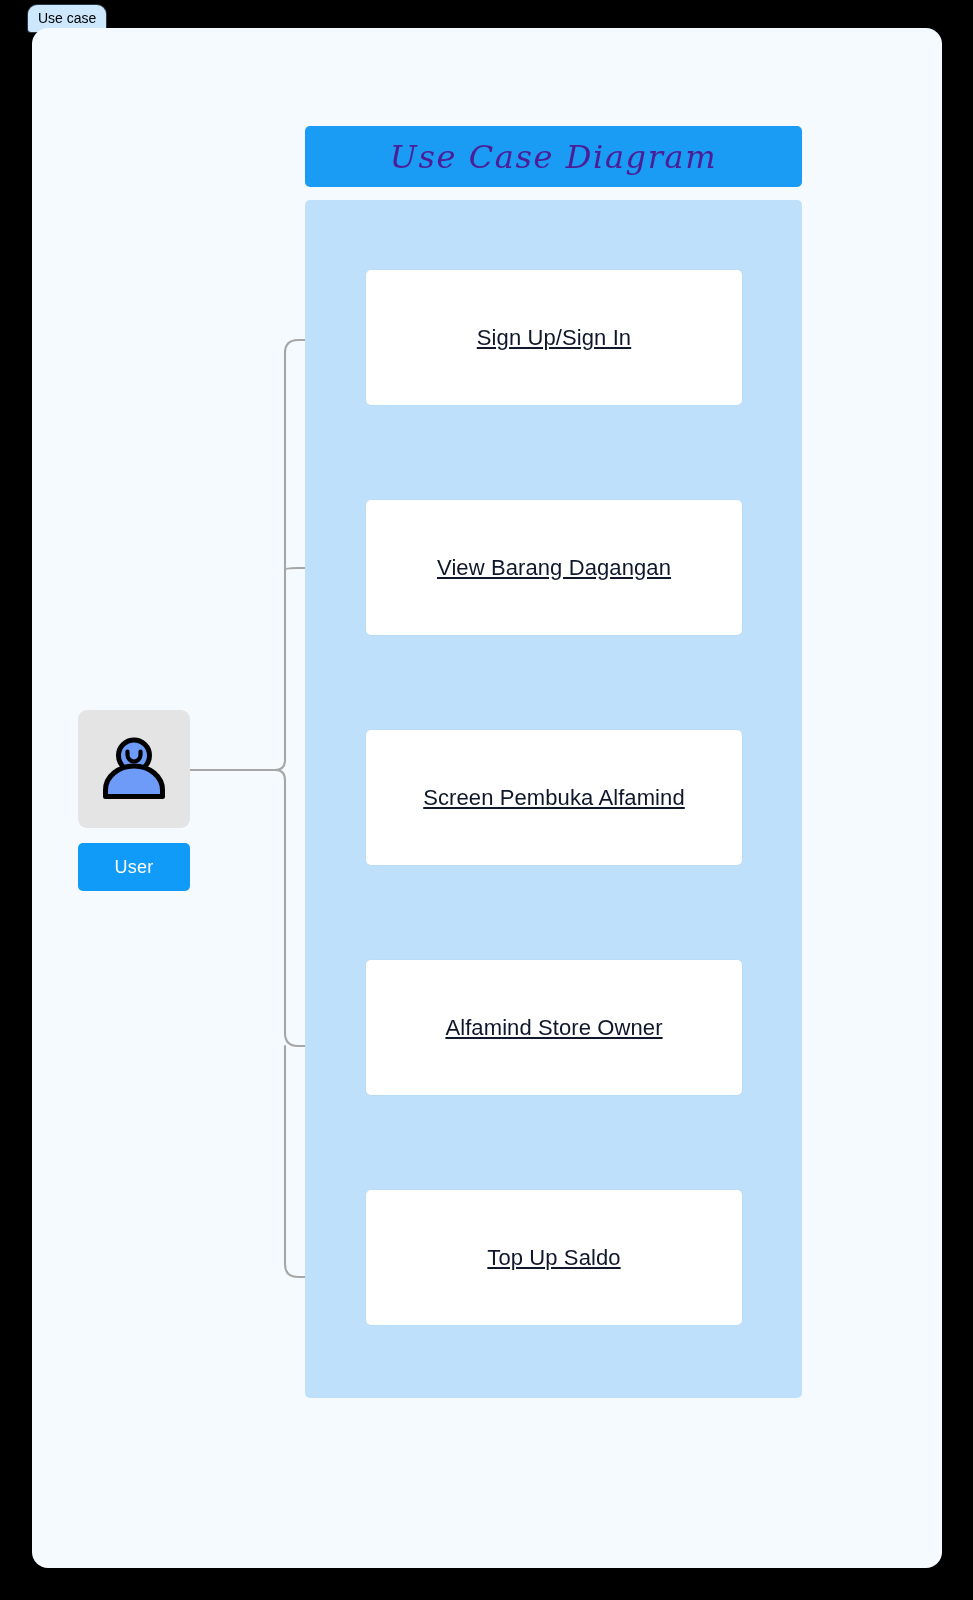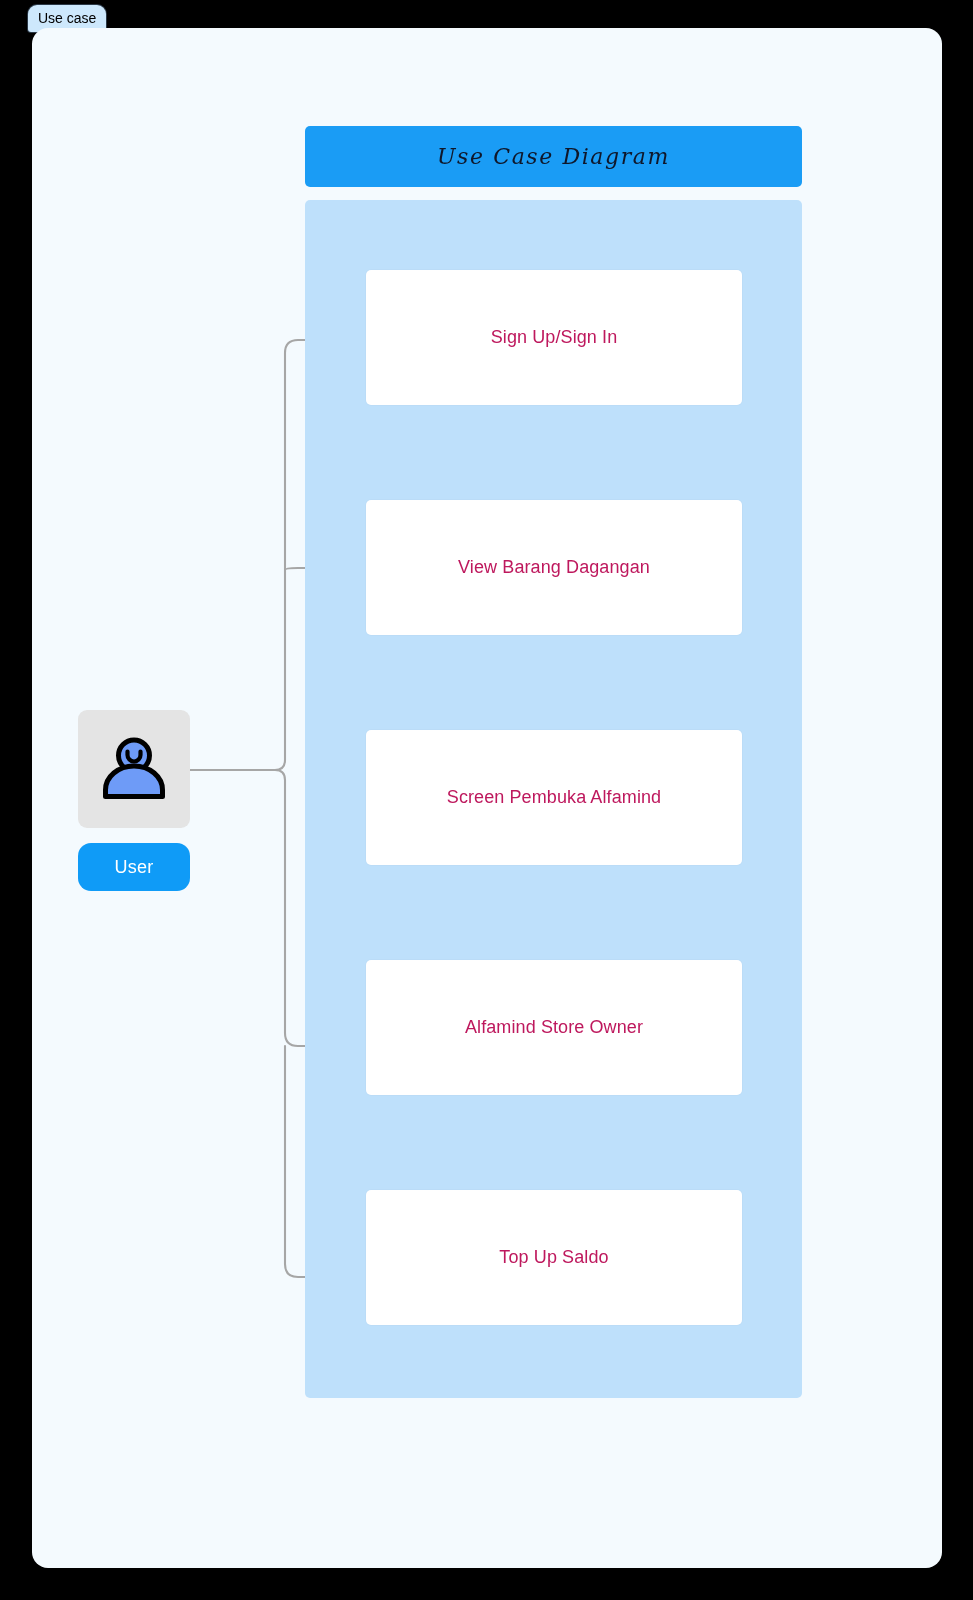--- a/index.html
+++ b/index.html
@@ -32,24 +32,24 @@
   .diagram{position:absolute;left:0;top:0;width:910px;height:1540px;}
 
   .title-bar{
     position:absolute;left:273px;top:98px;
     width:497px;height:61px;
     background:#1A9CF5;
     border-radius:5px;
     display:flex;align-items:center;justify-content:center;
   }
   .title-bar .title-text{
-    color:#0f172a;
+    color:#4c1d95;
     font-family:"DejaVu Serif",serif;
     font-style:italic;
-    font-size:22px;
+    font-size:32px;
     letter-spacing:1.6px;
     font-weight:400;
     white-space:nowrap;
   }
 
   .panel{
     position:absolute;left:273px;top:172px;
     width:497px;height:1198px;
     background:#BEE0FB;
     border-radius:5px;
@@ -57,39 +57,40 @@
 
   .usecase{
     position:absolute;left:334px;
     width:376px;height:135px;
     background:#ffffff;
     border-radius:5px;
     display:flex;align-items:center;justify-content:center;
     box-shadow:0 0 0 1px rgba(0,0,0,0.015);
   }
   .usecase .uc-label{
-    color:#be185d;
-    font-size:18px;
+    color:#0f172a;
+    font-size:22px;
     letter-spacing:.1px;
     white-space:nowrap;
+    text-decoration:underline;
   }
 
   
   .actor-icon{
     position:absolute;left:46px;top:682px;
     width:112px;height:118px;
     background:#E4E4E4;
     border-radius:9px;
     display:flex;align-items:center;justify-content:center;
   }
   .actor-label{
     position:absolute;left:46px;top:815px;
     width:112px;height:48px;
     background:#0F9BF7;
-    border-radius:13px;
+    border-radius:5px;
     display:flex;align-items:center;justify-content:center;
   }
   .actor-label .actor-text{
     color:#ffffff;font-size:18px;letter-spacing:.2px;
   }
 
   
   .edges{position:absolute;left:0;top:0;width:910px;height:1540px;
          pointer-events:none;overflow:visible;}
 </style>

